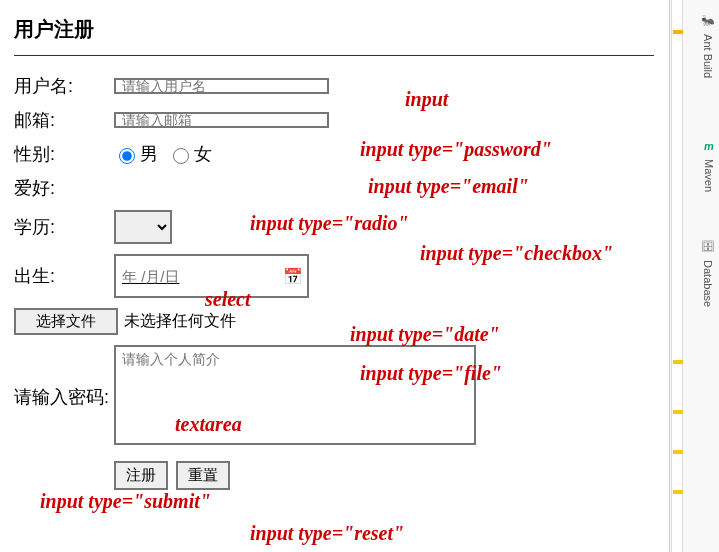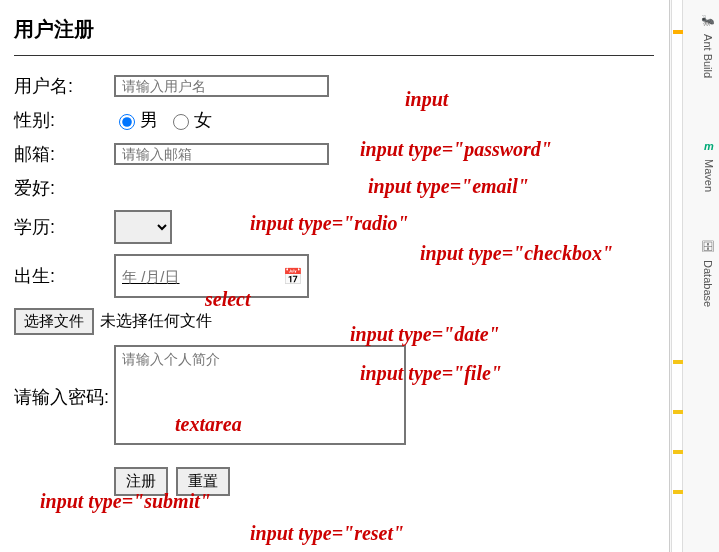--- a/index.html
+++ b/index.html
@@ -33,21 +33,21 @@
     align-items: center;
     margin-bottom: 10px;
   }
   .form-label {
     width: 100px;
     font-size: 18px;
     color: #000;
   }
   .text-input {
     width: 215px;
-    height: 22px;
+    height: 16px;
     border: 2px solid #767676;
     padding: 2px 6px;
     font-size: 14px;
     color: #333;
   }
   .text-input::placeholder { color: #757575; }
   .radio-group, .checkbox-group {
     display: flex;
     align-items: center;
     gap: 10px;
@@ -74,34 +74,34 @@
     border: 2px solid #767676;
     padding: 20px 6px;
     font-size: 15px;
     text-decoration: underline;
   }
   .file-row { display:flex; align-items:center; gap:6px; }
   .file-btn {
     border: 2px solid #767676;
     background: #efefef;
     font-size: 15px;
-    padding: 2px 8px;
+    padding: 2px 20px;
     cursor: pointer;
   }
   .file-status { font-size: 16px; }
   .textarea-input {
-    width: 292px;
+    width: 362px;
     height: 100px;
     border: 2px solid #767676;
     padding: 4px 6px;
     font-size: 14px;
     resize: none;
   }
   .textarea-input::placeholder { color: #757575; }
-  .btn-row { margin-left: 100px; margin-top: 22px; display:flex; gap:8px;}
+  .btn-row { margin-left: 100px; margin-top: 16px; display:flex; gap:8px;}
   .submit-btn, .reset-btn {
     border: 2px solid #767676;
     background: #efefef;
     font-size: 15px;
     padding: 3px 10px;
     cursor: pointer;
   }
   .annot {
     position: absolute;
     color: #c00;
@@ -144,41 +144,41 @@
 
 <div class="main-panel">
   <div class="page-title">用户注册</div>
   <hr class="divider">
 
   <div class="form-row">
     <div class="form-label">用户名:</div>
     <input class="text-input" type="text" placeholder="请输入用户名" style="">
   </div>
 
+
+  <div class="form-row">
+    <div class="form-label">邮箱:</div>
+    <input class="text-input" type="email" placeholder="请输入邮箱" style="">
+  </div>
 
   <div class="form-row">
     <div class="form-label">性别:</div>
     <div class="radio-group">
       <label class="radio-item">
         <input type="radio" name="gender" checked="" style="">
         <span>男</span>
       </label>
       <label class="radio-item">
         <input type="radio" name="gender" style="">
         <span>女</span>
       </label>
     </div>
   </div>
 
   <div class="form-row">
-    <div class="form-label">邮箱:</div>
-    <input class="text-input" type="email" placeholder="请输入邮箱" style="">
-  </div>
-
-  <div class="form-row">
     <div class="form-label">爱好:</div>
   </div>
 
   <div class="form-row">
     <div class="form-label">学历:</div>
     <select class="select-input">
       <option>本科</option>
     </select>
   </div>
 

